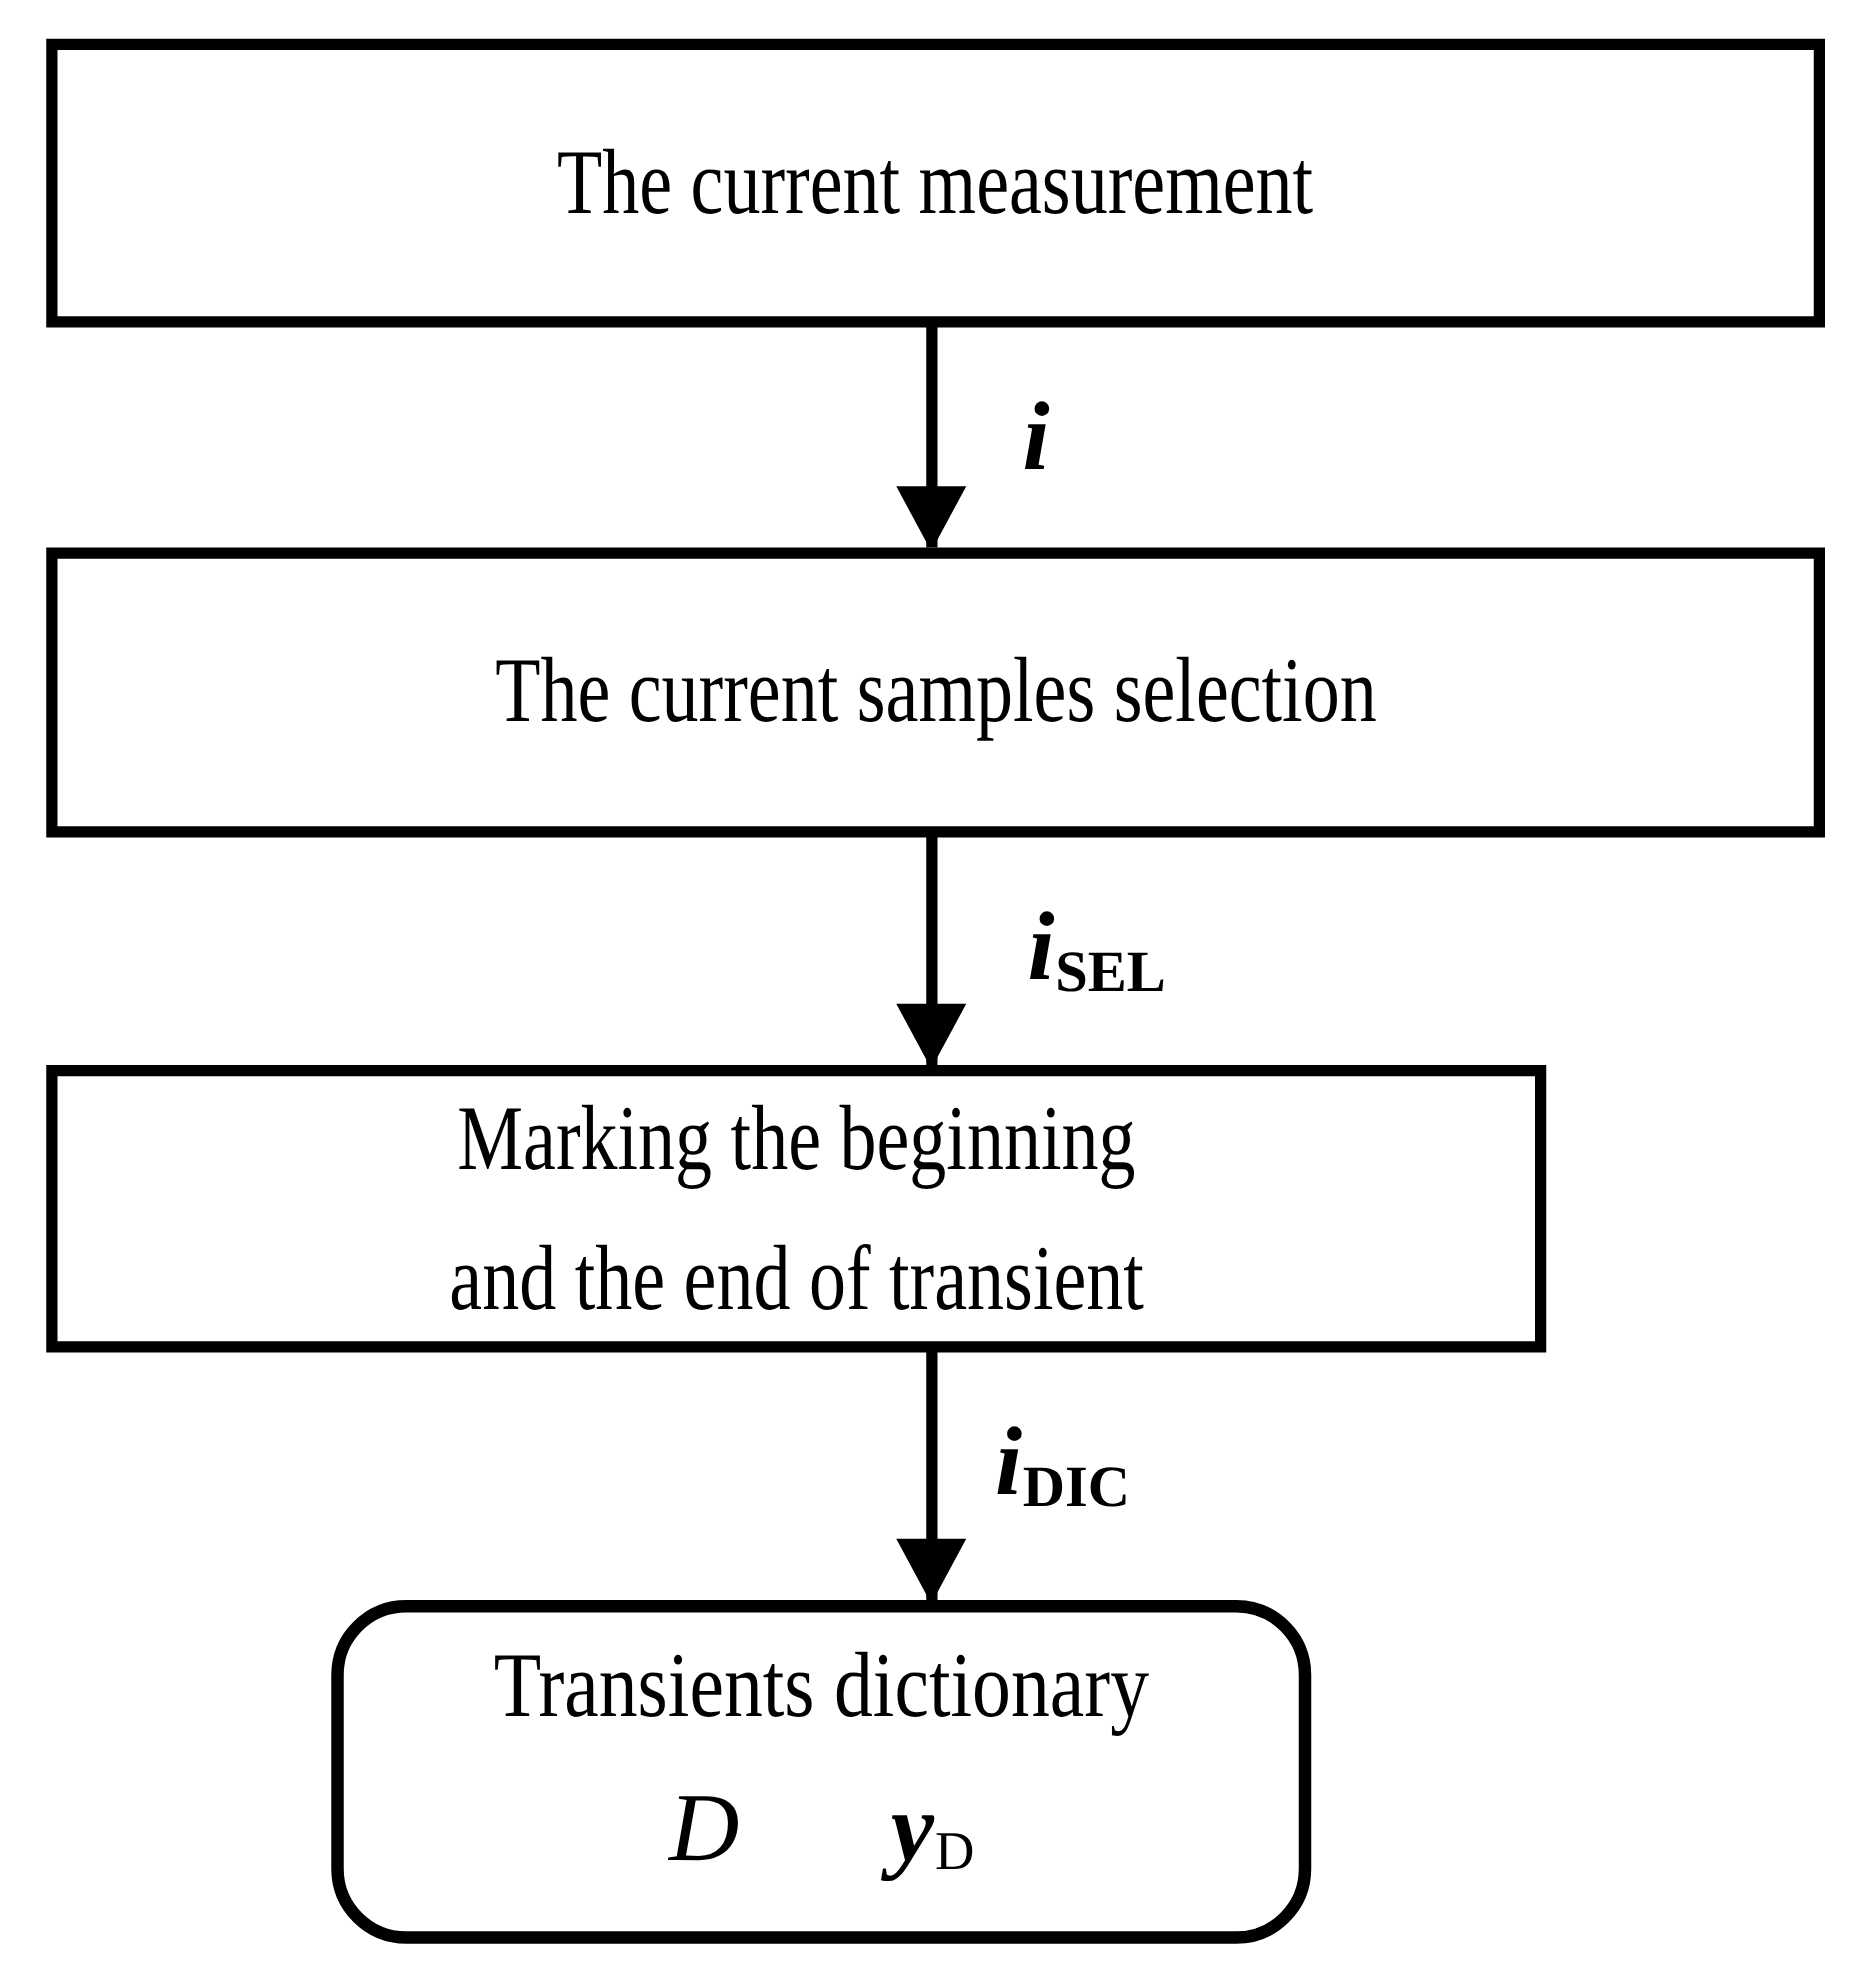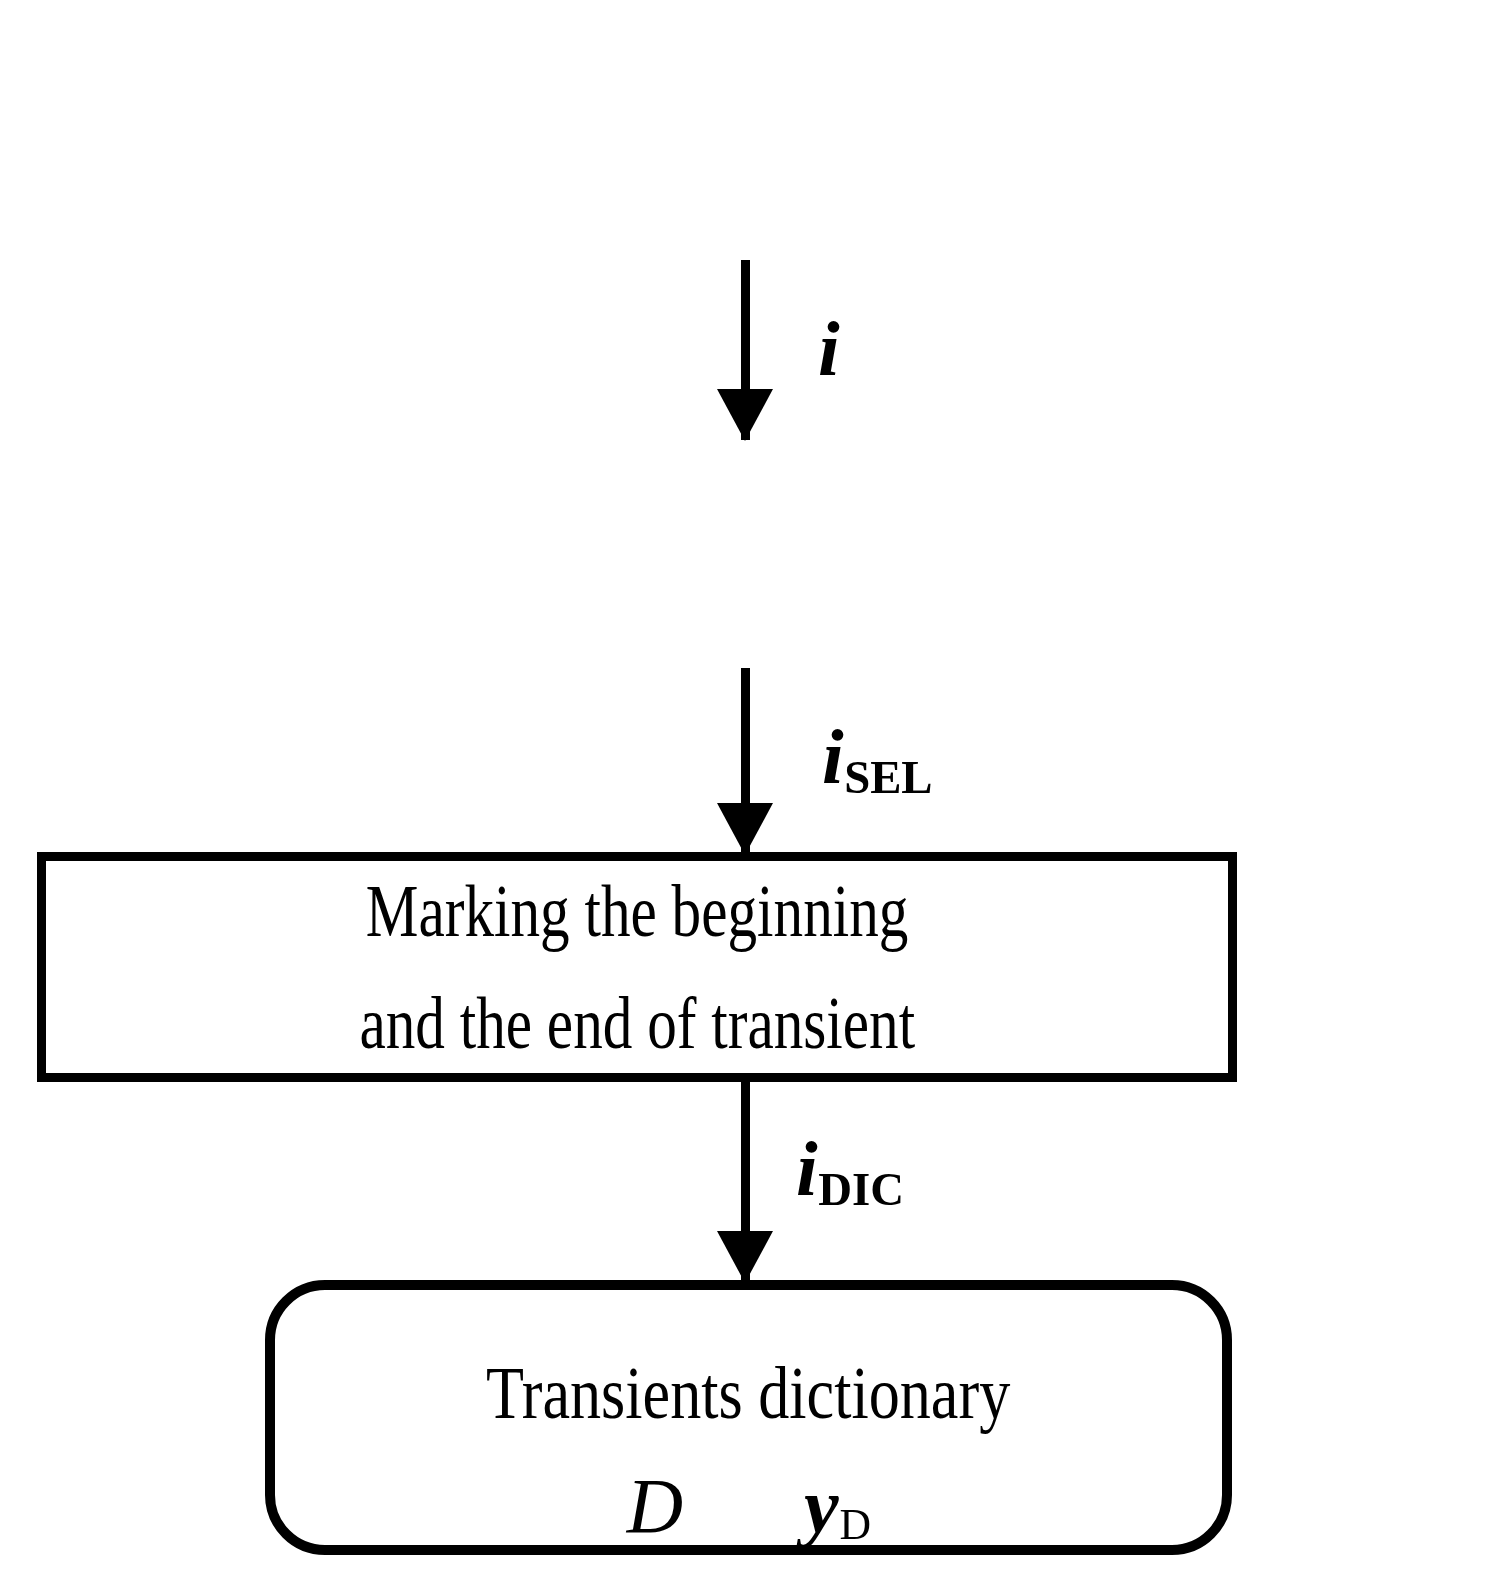--- a/index.html
+++ b/index.html
@@ -44,30 +44,30 @@
 
   #box-measurement { left: 37px;  top: 31px;   width: 1423px; height: 231px; }
   #box-selection   { left: 37px;  top: 438px;  width: 1423px; height: 232px; }
   #box-marking     { left: 37px;  top: 852px;  width: 1200px; height: 230px; }
 
   
   #box-dictionary {
     position: absolute;
     left: 265px;
     top: 1280px;
-    width: 967px;
+    width: 784px;
     height: 275px;
     box-sizing: border-box;
     border: 10px solid #000000;
     border-radius: 60px;
     background: #ffffff;
     display: flex;
     flex-direction: column;
     align-items: center;
-    justify-content: flex-end;
+    justify-content: flex-start;
     padding-top: 22px;
   }
   #box-dictionary .pbox-label { transform: scaleX(0.84); }
   .dict-symbols {
     margin-top: 36px;
     font-size: 78px;
     line-height: 1;
     color: #000000;
     white-space: nowrap;
     display: flex;
@@ -138,28 +138,34 @@
   }
   #label-i      { left: 818px; top: 310px; }
   #label-i-sel  { left: 822px; top: 718px; }
   #label-i-dic  { left: 796px; top: 1130px; }
 </style>
 </head>
 <body>
 
 <div id="canvas">
 
+  <div class="pbox" id="box-measurement">
+    <div class="pbox-label">The current measurement</div>
+  </div>
 
   <div class="arrow" id="arrow-1">
     <div class="arrow-head"></div>
   </div>
   <div class="arrow-label" id="label-i">
     <span class="var">i</span><span class="sub"></span>
   </div>
 
+  <div class="pbox" id="box-selection">
+    <div class="pbox-label">The current samples selection</div>
+  </div>
 
   <div class="arrow" id="arrow-2">
     <div class="arrow-head"></div>
   </div>
   <div class="arrow-label" id="label-i-sel">
     <span class="var">i</span><span class="sub">SEL</span>
   </div>
 
   <div class="pbox" id="box-marking">
     <div class="pbox-label two-line">Marking the beginning</div>

